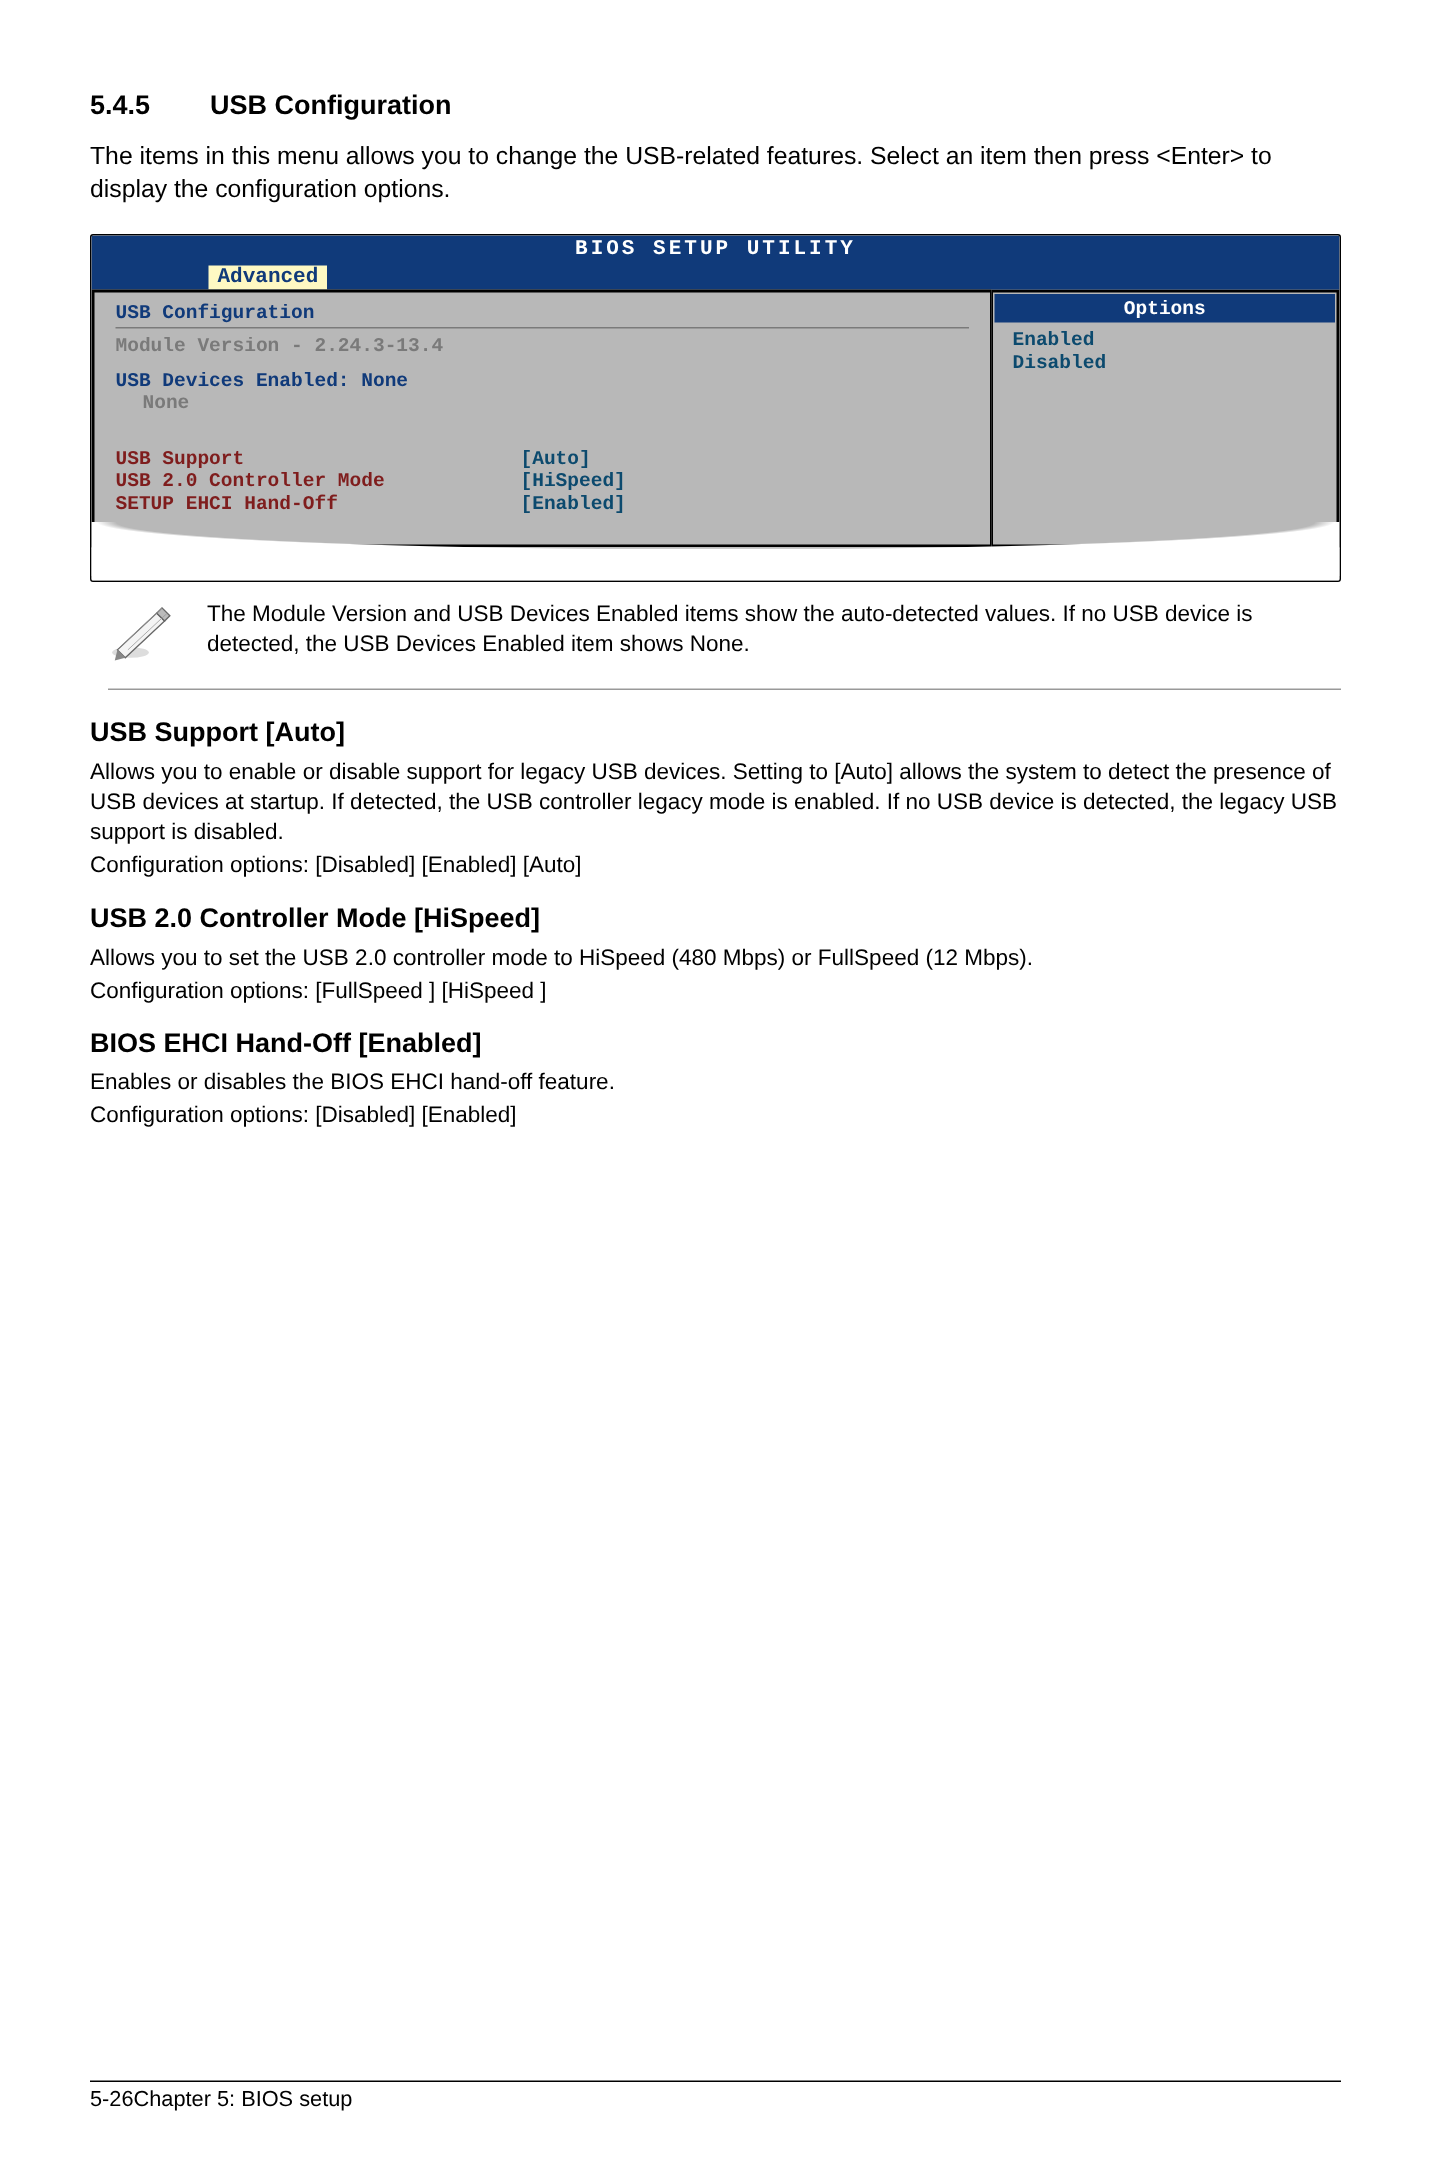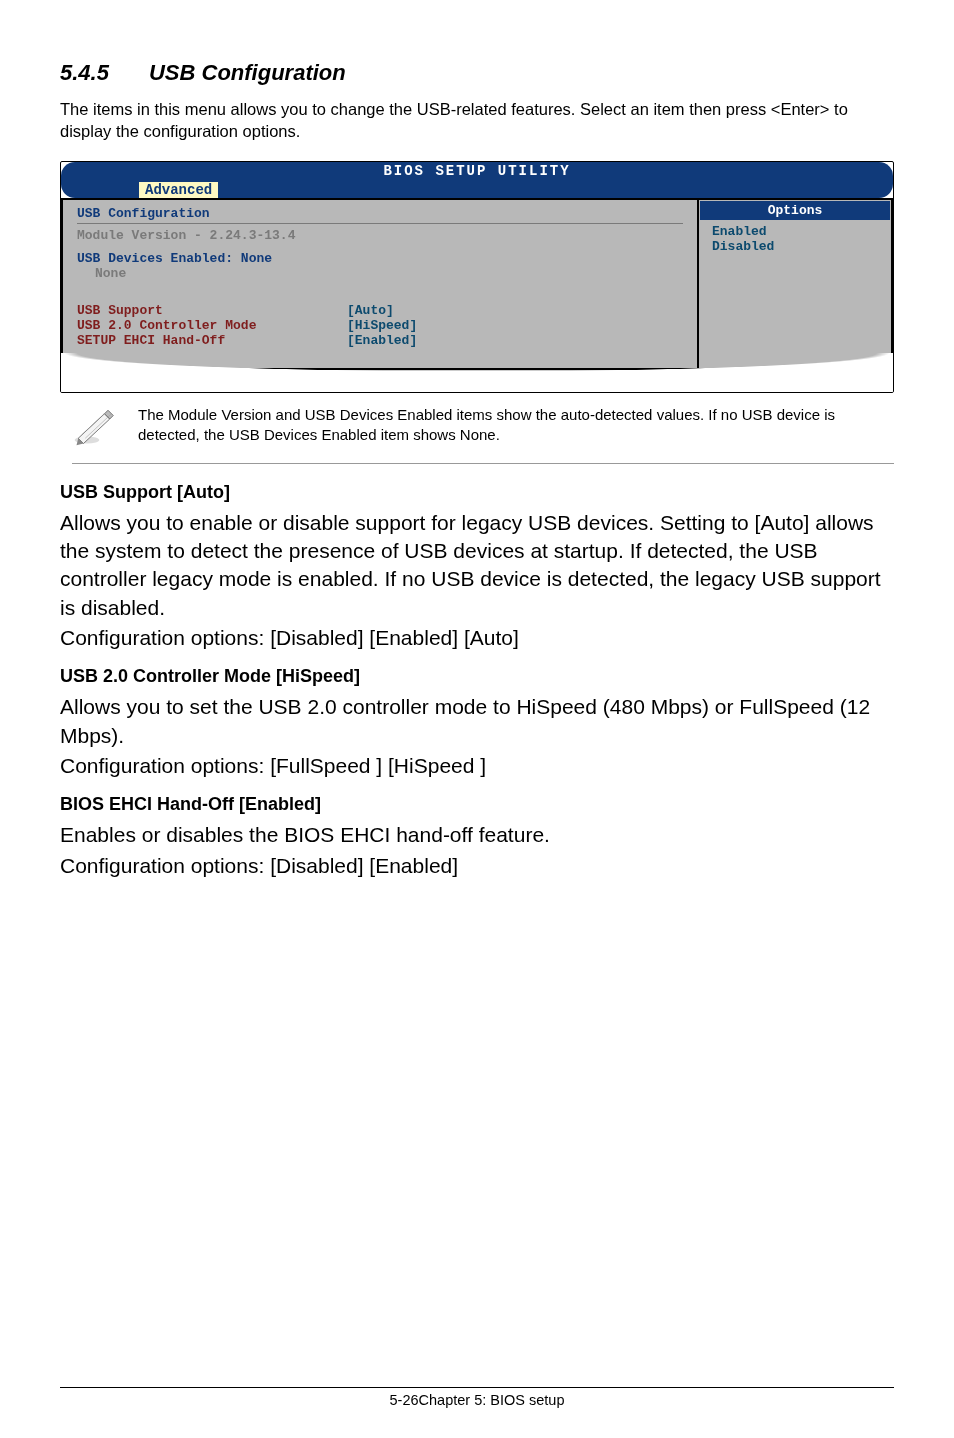--- a/index.html
+++ b/index.html
@@ -6,45 +6,43 @@
   body {
     font-family: Arial, Helvetica, sans-serif;
     background: #fff;
     color: #000;
     width: 954px;
     padding: 60px 60px 30px 60px;
     min-height: 1438px;
     position: relative;
   }
   .section-number-title {
-    font-size: 22px;
+    font-size: 18px;
     font-weight: bold;
     margin-bottom: 12px;
-    font-style: italic;
   }
   .section-number { display: inline-block; margin-right: 40px; }
   .intro { font-size: 16.5px; line-height: 1.35; margin-bottom: 18px; }
   .bios-box {
     border: 1.5px solid #000;
     border-radius: 2px;
     overflow: hidden;
     margin-bottom: 6px;
   }
   .bios-header {
     background: #103a7a;
     color: #fff;
     font-family: "Courier New", monospace;
     font-weight: bold;
     text-align: center;
     padding: 1px 0 0 0;
     font-size: 14px;
     letter-spacing: 2px;
     position: relative;
     height: 36px;
-    border-radius: 14px;
   }
   .bios-header-title { display:block; }
   .bios-tab {
     position: absolute;
     left: 78px;
     bottom: 0;
     background: #fef9c3;
     color: #103a7a;
     font-family: "Courier New", monospace;
     font-weight: bold;
@@ -65,21 +63,21 @@
     font-size: 13px;
     position: relative;
   }
   .bios-left-row { white-space: pre; }
   .bios-section-title { color: #103a7a; font-weight: bold; }
   .bios-gray { color: #7a7a7a; font-weight: bold; }
   .bios-hr { border: 0; border-top: 1px solid #7a7a7a; margin: 2px 0 4px 0; }
   .bios-item-label { color: #7f1d1d; font-weight: bold; display:inline-block; width: 270px;}
   .bios-item-value { color: #0c4a6e; font-weight: bold; }
   .bios-right {
-    width: 195px;
+    width: 232px;
     border: 2px solid #000;
     border-left: 1px solid #000;
     font-family: "Courier New", monospace;
     font-size: 13px;
     padding: 1px;
   }
   .options-header {
     background: #103a7a;
     color: #fff;
     text-align: center;
@@ -105,31 +103,31 @@
     display: flex;
     gap: 22px;
     border-bottom: 1px solid #999;
     padding: 6px 0 12px 0;
     margin: 6px 0 18px 12px;
     align-items: flex-start;
   }
   .note-icon svg { width: 44px; height: 42px; }
   .note-text { font-size: 15px; line-height: 1.35; }
   h3.sub { font-size: 18px; font-weight: bold; margin: 14px 0 6px 0; }
-  p.body { font-size: 21px; line-height: 1.35; margin-bottom: 2px; }
+  p.body { font-size: 15px; line-height: 1.35; margin-bottom: 2px; }
   .footer {
     position: absolute;
     bottom: 30px;
     left: 60px;
     right: 60px;
     border-top: 1px solid #000;
     padding-top: 4px;
     font-size: 14.5px;
     display: flex;
-    justify-content: center;
+    justify-content: flex-start;
   }
 </style>
 </head>
 <body>
 
 <div class="section-number-title">
   <span class="section-number">5.4.5</span><span>USB Configuration</span>
 </div>
 
 <p class="intro">The items in this menu allows you to change the USB-related features. Select an item then press &lt;Enter&gt; to display the configuration options.</p>

